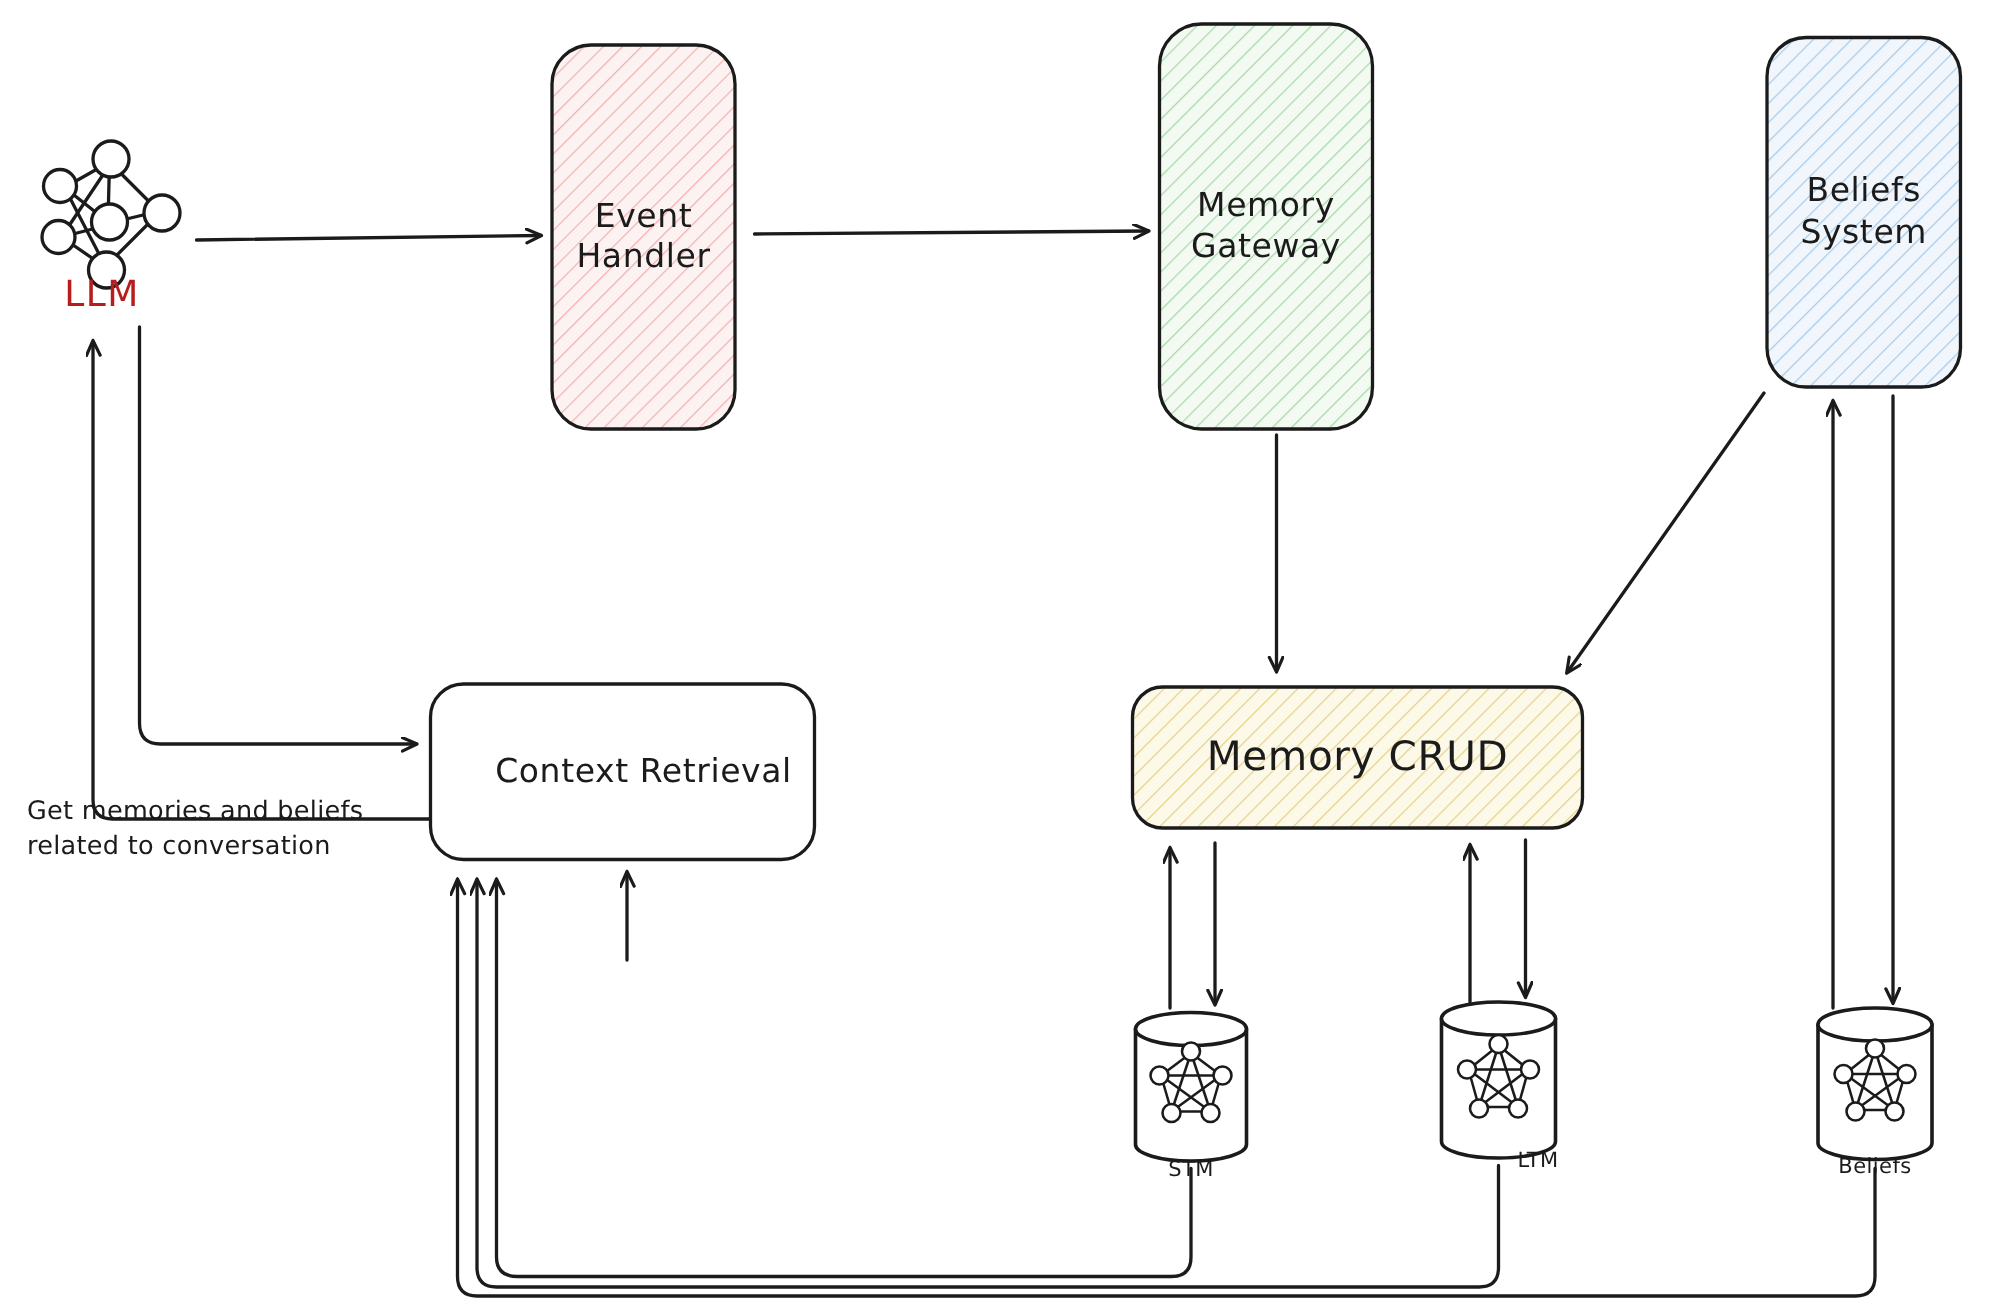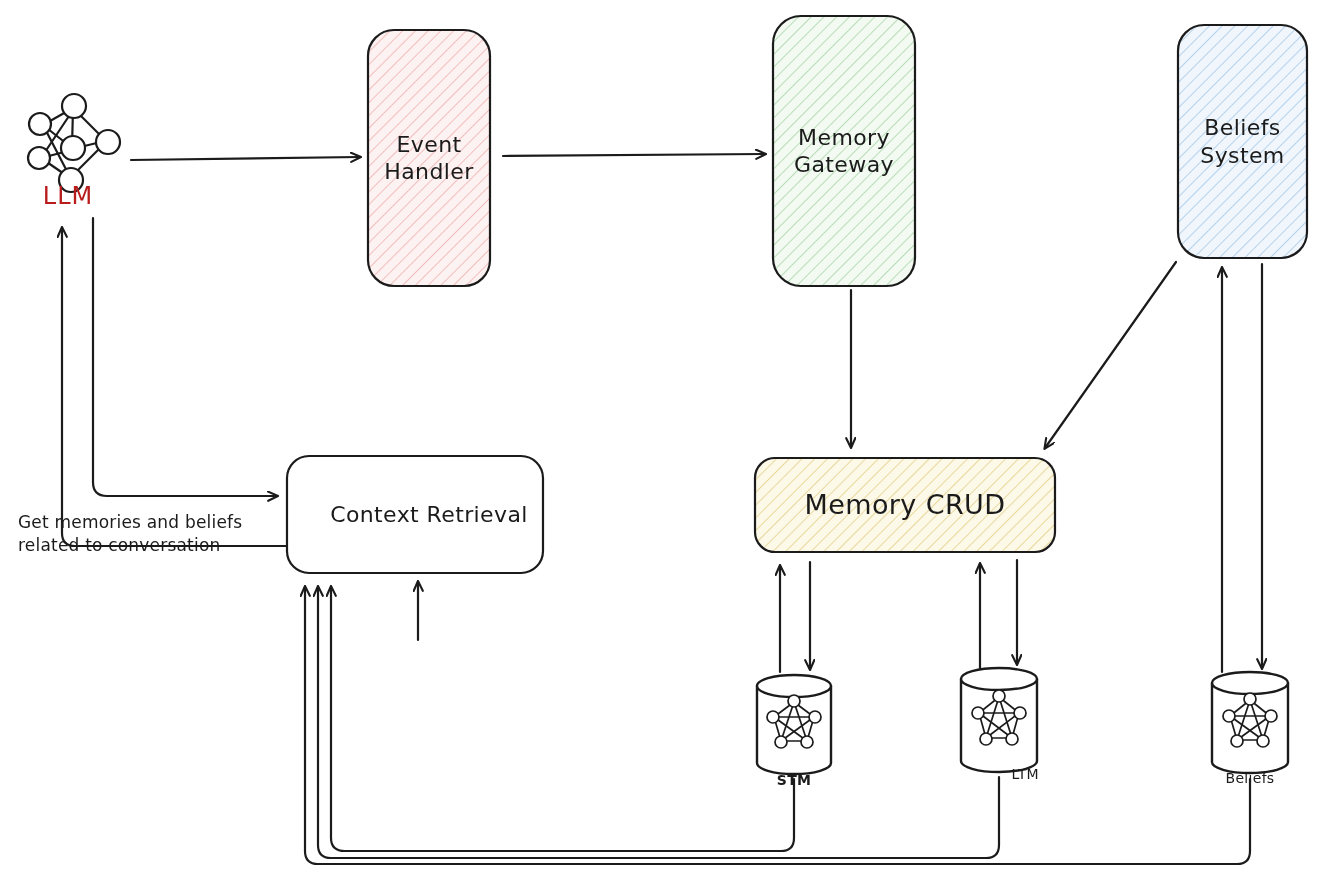--- a/index.html
+++ b/index.html
@@ -243,24 +243,24 @@
   <div class="nodeLabel" style="left:773px; top:16px; width:142px; height:270px;border-radius:28px;">Memory
 Gateway</div>
 
   <div class="nodeLabel" style="left:1178px; top:25px; width:129px; height:233px;">Beliefs
 System</div>
 
   <div class="nodeLabel" style="left:287px; top:456px; width:284px; height:117px;">Context Retrieval</div>
 
   <div class="nodeLabel" style="left:755px; top:458px; width:300px; height:94px; font-size:27px;">Memory CRUD</div>
 
-  <div class="dbLabel" style="left:754px; top:772px; width:80px;font-weight:bold;">STM</div>
+  <div class="dbLabel" style="left:754px; top:772px; width:80px;">STM</div>
 
   <div class="dbLabel" style="left:959px; top:766px; width:80px;text-align:right;">LTM</div>
 
   <div class="dbLabel" style="left:1210px; top:770px; width:80px;">Beliefs</div>
 
 
 
-  <div class="edgeLabel" style="left:18px; top:511px; width:270px;">Get memories and beliefs
+  <div class="edgeLabel" style="left:18px; top:530px; width:270px;">Get memories and beliefs
 related to conversation</div>
 
 </div>
 
 </body></html>

